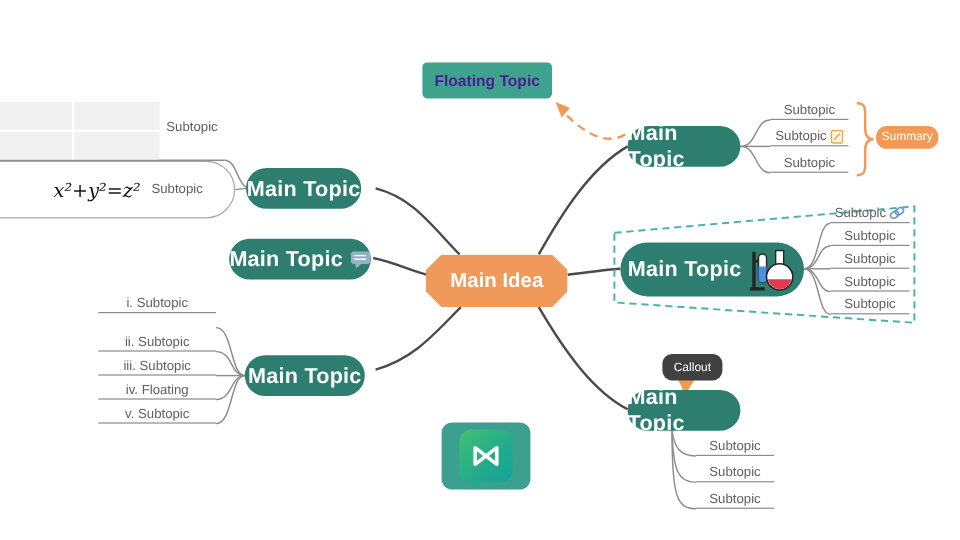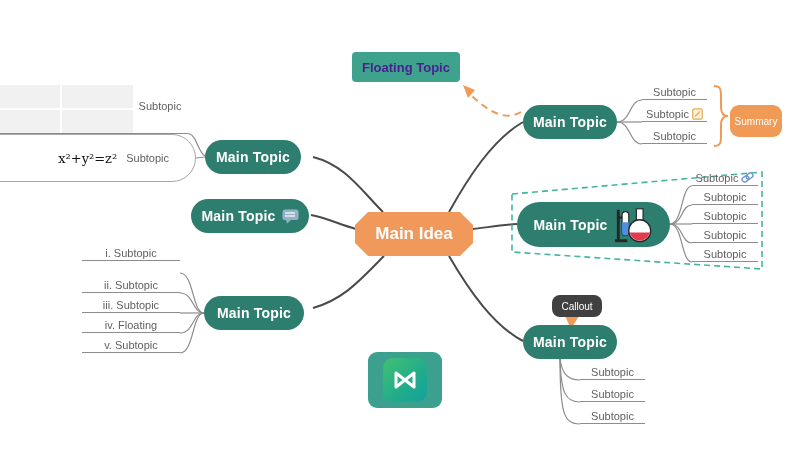--- a/index.html
+++ b/index.html
@@ -4,21 +4,21 @@
 <style>
   * { margin: 0; padding: 0; box-sizing: border-box; }
   html, body { width: 800px; height: 450px; }
   body { font-family: "Liberation Sans", sans-serif; background: #ffffff; }
   #canvas { position: relative; width: 800px; height: 450px; overflow: hidden; background: #ffffff; }
   #connector-layer { position: absolute; left: 0; top: 0; width: 800px; height: 450px; }
 
   .node { position: absolute; display: flex; align-items: center; justify-content: center; }
 
   .pill {
-    background: #2E7E6F; color: #ffffff; font-weight: bold; font-size: 14px;
+    background: #2E7E6F; color: #ffffff; font-weight: bold; font-size: 18px;
     border-radius: 17px; letter-spacing: 0.2px; gap: 6px;
   }
   .pill-lg { border-radius: 23px; }
 
   .central {
     background: #F0995A; color: #ffffff; font-weight: bold; font-size: 17px;
     clip-path: polygon(13px 0, calc(100% - 13px) 0, 100% 13px, 100% calc(100% - 13px),
                        calc(100% - 13px) 100%, 13px 100%, 0 calc(100% - 13px), 0 13px);
   }
 
@@ -34,21 +34,21 @@
 
   .tag {
     background: #F09A55; color: #ffffff; font-size: 10px; border-radius: 9px;
   }
 
   .formula-pill {
     background: #ffffff; border: 1.5px solid #a8a8a8; border-radius: 24px;
     justify-content: flex-end; padding-right: 26px; gap: 9px;
   }
   .formula-text {
-    font-family: "DejaVu Serif", serif; font-size: 13px; color: #111111;
+    font-family: "DejaVu Serif", serif; font-style: italic; font-size: 16px; color: #111111;
   }
   .formula-sub { font-size: 11px; color: #5f5f5f; }
 
   .grid-table { position: absolute; background: #f1f1f1; }
   .grid-line-v { position: absolute; background: #ffffff; width: 2px; top: 0; bottom: 0; }
   .grid-line-h { position: absolute; background: #ffffff; height: 2px; left: 0; right: 0; }
 
   .logo-card { position: absolute; background: #3BA18E; border-radius: 9px; }
   .logo-icon {
     position: absolute; border-radius: 10px;
@@ -159,21 +159,21 @@
   <div class="node subtopic" style="left:642px; top:84px; width:65px;">Subtopic</div>
   <div class="node subtopic" style="left:642px; top:106px; width:65px;">
     <span>Subtopic</span>
     <svg width="11" height="12" viewBox="0 0 11 12">
       <rect x="0.8" y="0.8" width="9.4" height="10.4" rx="1.5" fill="#FDF3DC" stroke="#E9A94F" stroke-width="1.2"></rect>
       <line x1="3" y1="8.5" x2="8" y2="3.5" stroke="#E9A94F" stroke-width="1.2"></line>
     </svg>
   </div>
   <div class="node subtopic" style="left:642px; top:128px; width:65px;">Subtopic</div>
 
-  <div class="node tag" style="left:730px; top:105px; width:52px; height:32px;">Summary</div>
+  <div class="node tag" style="left:730px; top:105px; width:52px; height:19px;">Summary</div>
 
   <div class="node pill pill-lg" style="left:517px; top:202px; width:153px; height:45px;">
     <span>Main Topic</span>
     <svg width="40" height="40" viewBox="0 0 42 42">
       <rect x="3" y="5" width="3" height="33" fill="#262626"></rect>
       <rect x="1" y="36" width="13" height="3" fill="#262626"></rect>
       <rect x="5" y="12" width="8" height="2.5" fill="#262626"></rect>
       <rect x="8.5" y="7" width="7" height="25" rx="3.5" fill="#ffffff" stroke="#262626" stroke-width="1.2"></rect>
       <path d="M8.5 18 h7 v10.5 a3.5 3.5 0 0 1 -7 0 Z" fill="#4D8FE0"></path>
       <rect x="23.5" y="4" width="7" height="13" fill="#ffffff" stroke="#262626" stroke-width="1.2"></rect>

